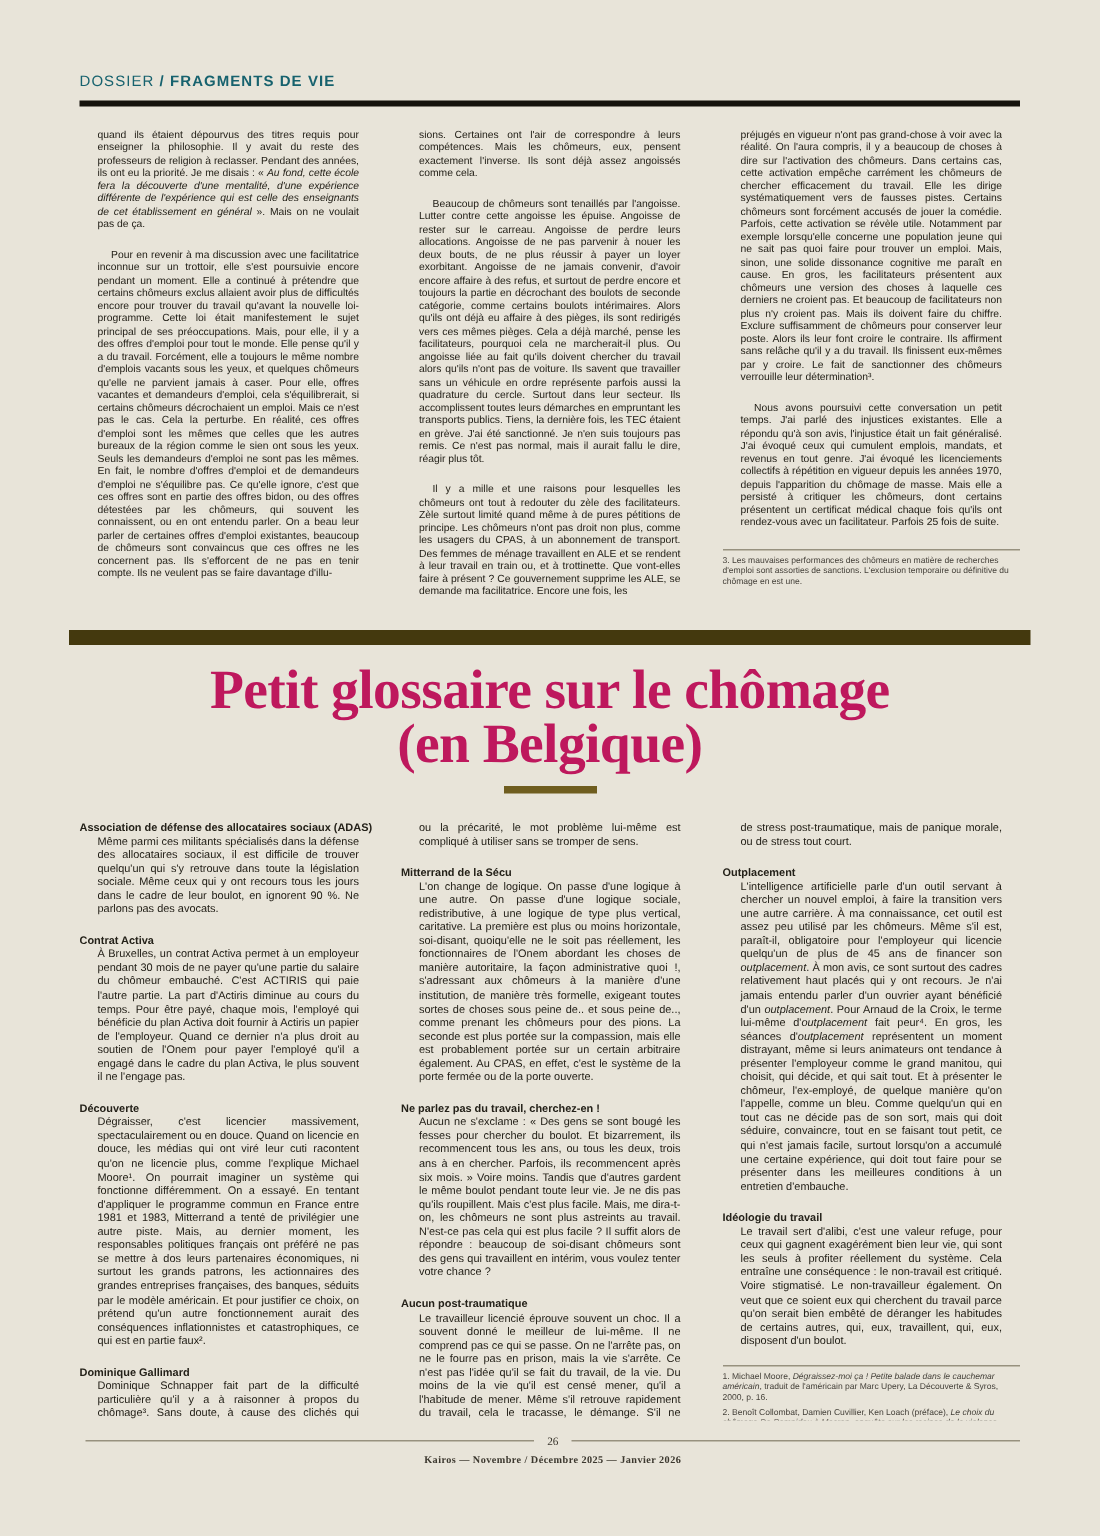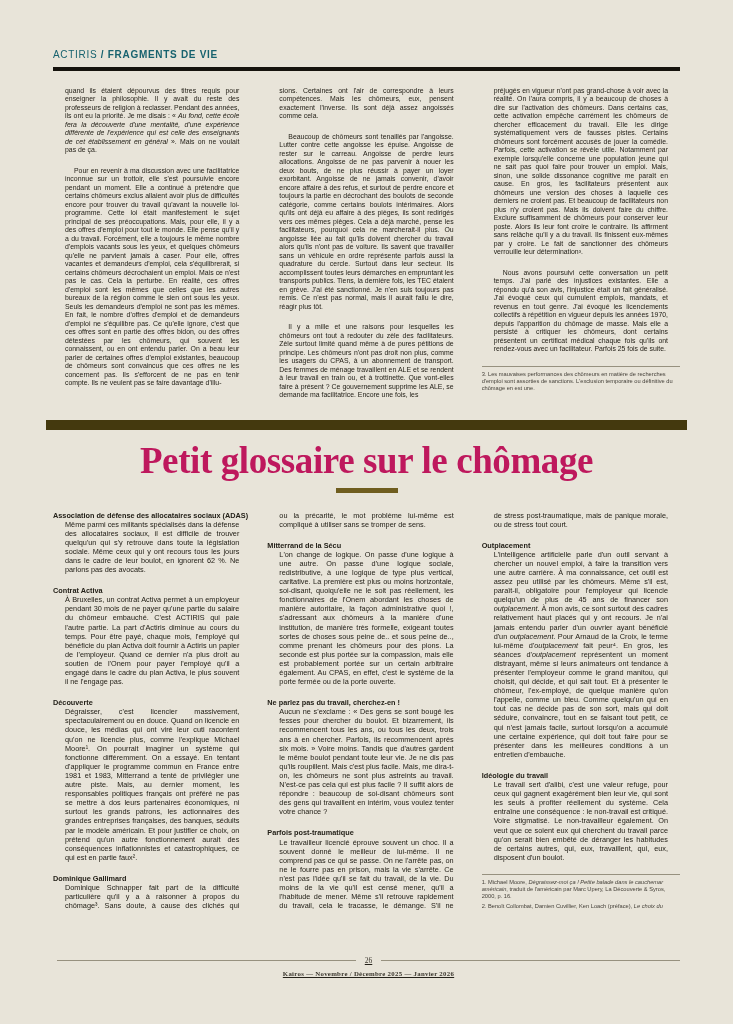--- a/index.html
+++ b/index.html
@@ -28,34 +28,34 @@
   .title .tl{display:block;}
   .title-rule{width:62px;height:5px;background:#6f5d1f;margin:9px auto 0;}
   
   .glossary{margin-top:18px;height:400px;overflow:hidden;font-size:7.3px;line-height:9.1px;}
   .term{margin:6px 0 0;font-size:7.3px;line-height:9.1px;font-weight:700;}
   .term + .para{margin-top:0;}
   
   .notes{margin-top:11px;border-top:1px solid #97917f;padding-top:4px;}
   .note{margin:0 0 3px;font-size:5.7px;line-height:7px;color:#45413a;text-align:left;}
   
-  .footer{position:absolute;left:57px;right:53px;top:956px;text-decoration:underline;}
+  .footer{position:absolute;left:57px;right:53px;top:956px;}
   .pager{display:flex;align-items:center;gap:9px;}
   .pline{flex:1;height:1px;background:#97917f;}
   .pnum{font-size:7.5px;color:#3b372e;font-family:"Liberation Serif","DejaVu Serif",serif;}
   .journal{margin-top:5px;text-align:center;font-family:"Liberation Serif","DejaVu Serif",serif;
     font-weight:700;font-size:6.8px;letter-spacing:.3px;color:#3b372e;}
 </style>
 </head>
 <body>
 
 <div class="page">
 
   <header class="kicker">
-    <span class="k1">ACTIRIS</span>
+    <span class="k1">DOSSIER</span>
     <span class="ksep">/</span>
     <span class="k2">FRAGMENTS DE VIE</span>
   </header>
   <div class="kicker-rule"></div>
 
   <section class="cols top-article">
     <div class="col">
         <p class="para"><span>quand ils étaient dépourvus des titres requis pour enseigner la philosophie. Il y avait du reste des professeurs de religion à reclasser. Pendant des années, ils ont eu la priorité. Je me disais : « </span><span class="it">Au fond, cette école fera la découverte d'une mentalité, d'une expérience différente de l'expérience qui est celle des enseignants de cet établissement en général</span><span> ». Mais on ne voulait pas de ça.</span></p>
         <p class="para indent"><span>Pour en revenir à ma discussion avec une facilitatrice inconnue sur un trottoir, elle s'est poursuivie encore pendant un moment. Elle a continué à prétendre que certains chômeurs exclus allaient avoir plus de difficultés encore pour trouver du travail qu'avant la nouvelle loi-programme. Cette loi était manifestement le sujet principal de ses préoccupations. Mais, pour elle, il y a des offres d'emploi pour tout le monde. Elle pense qu'il y a du travail. Forcément, elle a toujours le même nombre d'emplois vacants sous les yeux, et quelques chômeurs qu'elle ne parvient jamais à caser. Pour elle, offres vacantes et demandeurs d'emploi, cela s'équilibrerait, si certains chômeurs décrochaient un emploi. Mais ce n'est pas le cas. Cela la perturbe. En réalité, ces offres d'emploi sont les mêmes que celles que les autres bureaux de la région comme le sien ont sous les yeux. Seuls les demandeurs d'emploi ne sont pas les mêmes. En fait, le nombre d'offres d'emploi et de demandeurs d'emploi ne s'équilibre pas. Ce qu'elle ignore, c'est que ces offres sont en partie des offres bidon, ou des offres détestées par les chômeurs, qui souvent les connaissent, ou en ont entendu parler. On a beau leur parler de certaines offres d'emploi existantes, beaucoup de chômeurs sont convaincus que ces offres ne les concernent pas. Ils s'efforcent de ne pas en tenir compte. Ils ne veulent pas se faire davantage d'illu-</span></p>
       </div>
@@ -70,41 +70,42 @@
         <div class="notes">
           <p class="note"><span>3. Les mauvaises performances des chômeurs en matière de recherches d'emploi sont assorties de sanctions. L'exclusion temporaire ou définitive du chômage en est une.</span></p>
         </div>
       </div>
   </section>
 
   <div class="banner"></div>
 
   <h1 class="title">
     <span class="tl">Petit glossaire sur le chômage</span>
+    <span class="tl">(en Belgique)</span>
   </h1>
   <div class="title-rule"></div>
 
   <section class="cols glossary">
     <div class="col">
         <h3 class="term">Association de défense des allocataires sociaux (ADAS)</h3>
-        <p class="para"><span>Même parmi ces militants spécialisés dans la défense des allocataires sociaux, il est difficile de trouver quelqu'un qui s'y retrouve dans toute la législation sociale. Même ceux qui y ont recours tous les jours dans le cadre de leur boulot, en ignorent 62 %. Ne parlons pas des avocats.</span></p>
+        <p class="para"><span>Même parmi ces militants spécialisés dans la défense des allocataires sociaux, il est difficile de trouver quelqu'un qui s'y retrouve dans toute la législation sociale. Même ceux qui y ont recours tous les jours dans le cadre de leur boulot, en ignorent 90 %. Ne parlons pas des avocats.</span></p>
         <h3 class="term">Contrat Activa</h3>
         <p class="para"><span>À Bruxelles, un contrat Activa permet à un employeur pendant 30 mois de ne payer qu'une partie du salaire du chômeur embauché. C'est ACTIRIS qui paie l'autre partie. La part d'Actiris diminue au cours du temps. Pour être payé, chaque mois, l'employé qui bénéficie du plan Activa doit fournir à Actiris un papier de l'employeur. Quand ce dernier n'a plus droit au soutien de l'Onem pour payer l'employé qu'il a engagé dans le cadre du plan Activa, le plus souvent il ne l'engage pas.</span></p>
         <h3 class="term">Découverte</h3>
         <p class="para"><span>Dégraisser, c'est licencier massivement, spectaculairement ou en douce. Quand on licencie en douce, les médias qui ont viré leur cuti racontent qu'on ne licencie plus, comme l'explique Michael Moore¹. On pourrait imaginer un système qui fonctionne différemment. On a essayé. En tentant d'appliquer le programme commun en France entre 1981 et 1983, Mitterrand a tenté de privilégier une autre piste. Mais, au dernier moment, les responsables politiques français ont préféré ne pas se mettre à dos leurs partenaires économiques, ni surtout les grands patrons, les actionnaires des grandes entreprises françaises, des banques, séduits par le modèle américain. Et pour justifier ce choix, on prétend qu'un autre fonctionnement aurait des conséquences inflationnistes et catastrophiques, ce qui est en partie faux².</span></p>
         <h3 class="term">Dominique Gallimard</h3>
         <p class="para"><span>Dominique Schnapper fait part de la difficulté particulière qu'il y a à raisonner à propos du chômage³. Sans doute, à cause des clichés qui pullulent à ce sujet et qui rendent toute approche du problème assez complexe. En ce qui concerne le chômage,</span></p>
       </div>
     <div class="col">
         <p class="para"><span>ou la précarité, le mot problème lui-même est compliqué à utiliser sans se tromper de sens.</span></p>
         <h3 class="term">Mitterrand de la Sécu</h3>
         <p class="para"><span>L'on change de logique. On passe d'une logique à une autre. On passe d'une logique sociale, redistributive, à une logique de type plus vertical, caritative. La première est plus ou moins horizontale, soi-disant, quoiqu'elle ne le soit pas réellement, les fonctionnaires de l'Onem abordant les choses de manière autoritaire, la façon administrative quoi !, s'adressant aux chômeurs à la manière d'une institution, de manière très formelle, exigeant toutes sortes de choses sous peine de.. et sous peine de.., comme prenant les chômeurs pour des pions. La seconde est plus portée sur la compassion, mais elle est probablement portée sur un certain arbitraire également. Au CPAS, en effet, c'est le système de la porte fermée ou de la porte ouverte.</span></p>
         <h3 class="term">Ne parlez pas du travail, cherchez-en !</h3>
         <p class="para"><span>Aucun ne s'exclame : « Des gens se sont bougé les fesses pour chercher du boulot. Et bizarrement, ils recommencent tous les ans, ou tous les deux, trois ans à en chercher. Parfois, ils recommencent après six mois. » Voire moins. Tandis que d'autres gardent le même boulot pendant toute leur vie. Je ne dis pas qu'ils roupillent. Mais c'est plus facile. Mais, me dira-t-on, les chômeurs ne sont plus astreints au travail. N'est-ce pas cela qui est plus facile ? Il suffit alors de répondre : beaucoup de soi-disant chômeurs sont des gens qui travaillent en intérim, vous voulez tenter votre chance ?</span></p>
-        <h3 class="term">Parfois post-traumatique</h3>
+        <h3 class="term">Aucun post-traumatique</h3>
         <p class="para"><span>Le travailleur licencié éprouve souvent un choc. Il a souvent donné le meilleur de lui-même. Il ne comprend pas ce qui se passe. On ne l'arrête pas, on ne le fourre pas en prison, mais la vie s'arrête. Ce n'est pas l'idée qu'il se fait du travail, de la vie. Du moins de la vie qu'il est censé mener, qu'il a l'habitude de mener. Même s'il retrouve rapidement du travail, cela le tracasse, le démange. S'il ne parvient pas à retrouver rapidement du travail, c'est la descente aux enfers. On ne parle plus</span></p>
       </div>
     <div class="col">
         <p class="para"><span>de stress post-traumatique, mais de panique morale, ou de stress tout court.</span></p>
         <h3 class="term">Outplacement</h3>
         <p class="para"><span>L'intelligence artificielle parle d'un outil servant à chercher un nouvel emploi, à faire la transition vers une autre carrière. À ma connaissance, cet outil est assez peu utilisé par les chômeurs. Même s'il est, paraît-il, obligatoire pour l'employeur qui licencie quelqu'un de plus de 45 ans de financer son </span><span class="it">outplacement</span><span>. À mon avis, ce sont surtout des cadres relativement haut placés qui y ont recours. Je n'ai jamais entendu parler d'un ouvrier ayant bénéficié d'un </span><span class="it">outplacement</span><span>. Pour Arnaud de la Croix, le terme lui-même d'</span><span class="it">outplacement</span><span> fait peur⁴. En gros, les séances d'</span><span class="it">outplacement</span><span> représentent un moment distrayant, même si leurs animateurs ont tendance à présenter l'employeur comme le grand manitou, qui choisit, qui décide, et qui sait tout. Et à présenter le chômeur, l'ex-employé, de quelque manière qu'on l'appelle, comme un bleu. Comme quelqu'un qui en tout cas ne décide pas de son sort, mais qui doit séduire, convaincre, tout en se faisant tout petit, ce qui n'est jamais facile, surtout lorsqu'on a accumulé une certaine expérience, qui doit tout faire pour se présenter dans les meilleures conditions à un entretien d'embauche.</span></p>
         <h3 class="term">Idéologie du travail</h3>
         <p class="para"><span>Le travail sert d'alibi, c'est une valeur refuge, pour ceux qui gagnent exagérément bien leur vie, qui sont les seuls à profiter réellement du système. Cela entraîne une conséquence : le non-travail est critiqué. Voire stigmatisé. Le non-travailleur également. On veut que ce soient eux qui cherchent du travail parce qu'on serait bien embêté de déranger les habitudes de certains autres, qui, eux, travaillent, qui, eux, disposent d'un boulot.</span></p>
         <div class="notes">
           <p class="note"><span>1. Michael Moore, </span><span class="it">Dégraissez-moi ça ! Petite balade dans le cauchemar américain</span><span>, traduit de l'américain par Marc Upery, La Découverte &amp; Syros, 2000, p. 16.</span></p>

